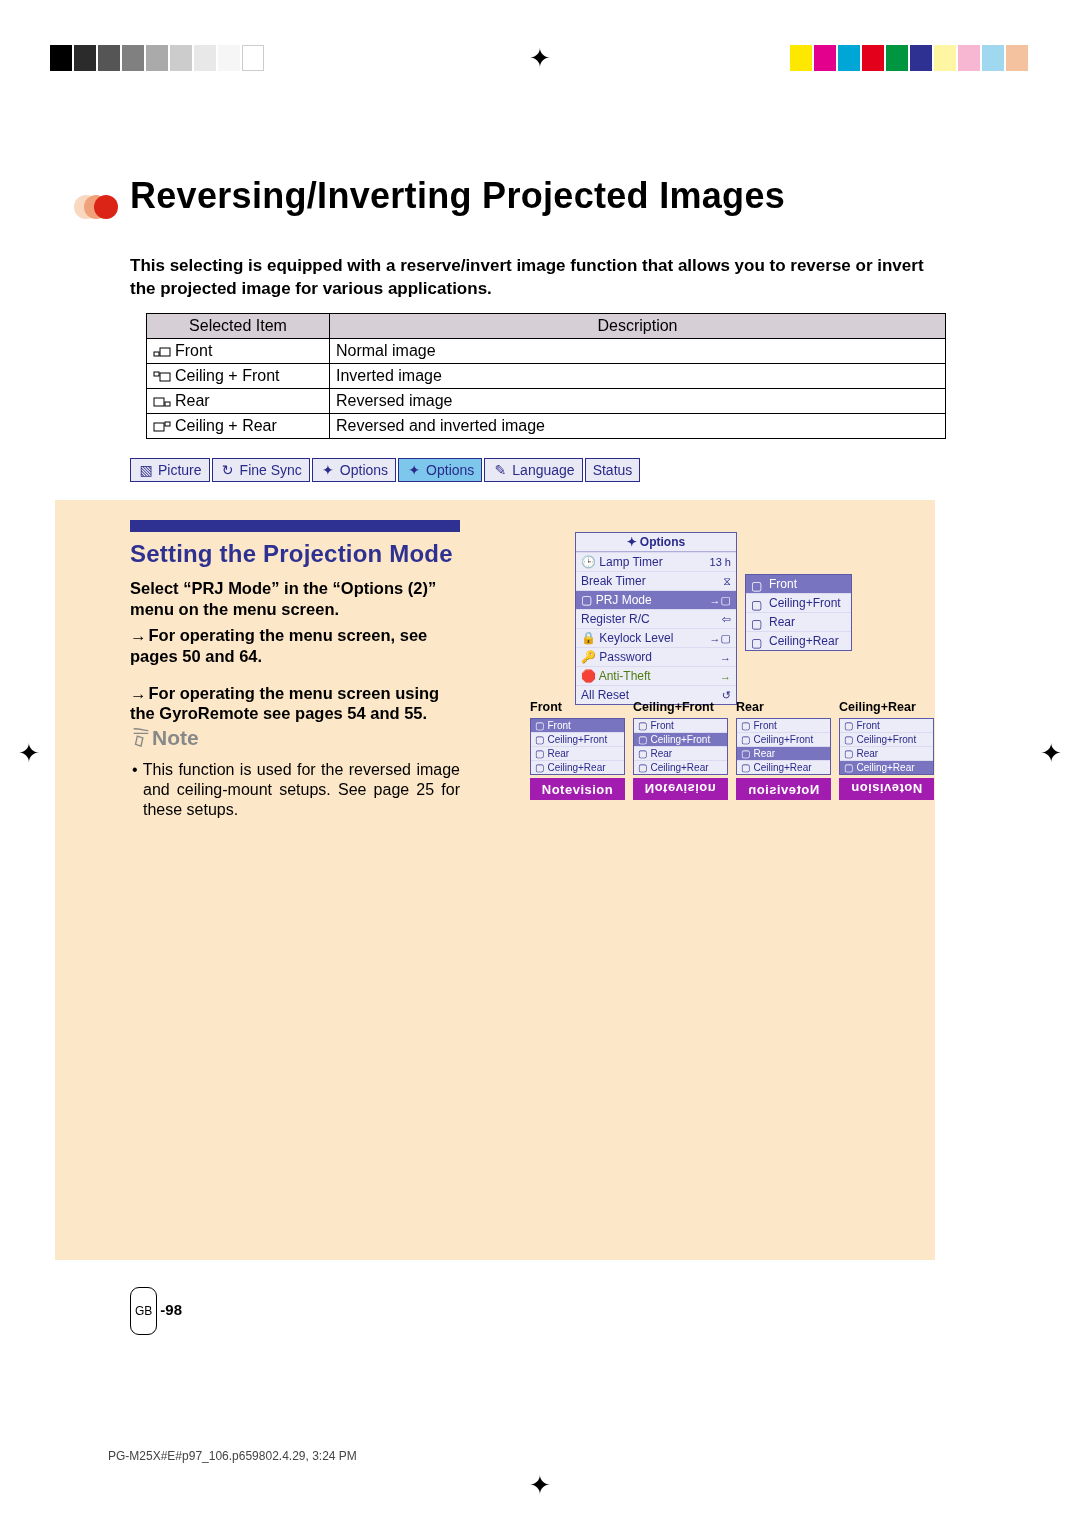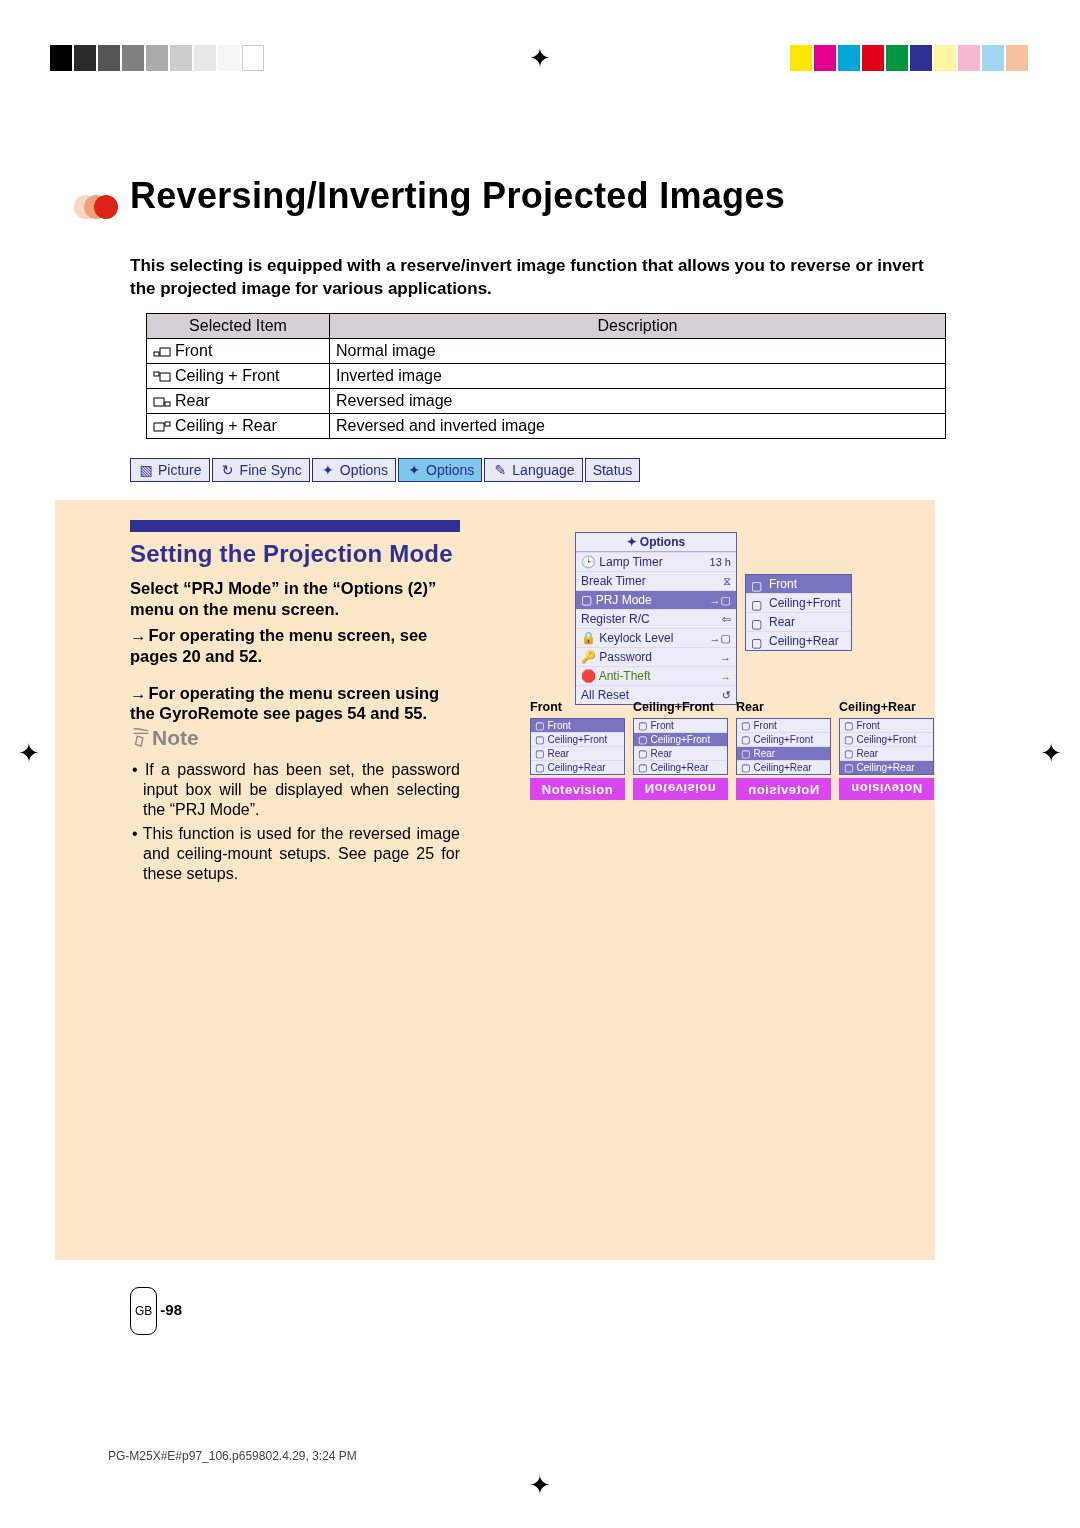--- a/index.html
+++ b/index.html
@@ -54,21 +54,21 @@
 .osd-sub .row.sel{background:#7874c0;color:#fff}
 .mini-ico{width:14px;height:11px;display:inline-flex}
 
 .thumbs{position:absolute;left:530px;top:700px;display:flex;gap:8px}
 .thumb{width:95px}
 .thumb .lbl{font-size:12.5px;font-weight:bold;margin-bottom:4px;white-space:nowrap}
 .thumb .box{border:1.5px solid #5a5aa8;background:#ecebf8;font-size:10px;color:#2a2a8a}
 .thumb .box .r{display:flex;align-items:center;gap:3px;padding:1px 4px;border-top:1px solid #dcdaf1}
 .thumb .box .r:first-child{border-top:none}
 .thumb .box .r.sel{background:#7874c0;color:#fff}
-.brand{height:22px;background:#d946ef;color:#fff;font-size:13px;font-weight:bold;display:flex;align-items:center;justify-content:center;margin-top:3px;letter-spacing:.5px}
+.brand{height:22px;background:#a21caf;color:#fff;font-size:13px;font-weight:bold;display:flex;align-items:center;justify-content:center;margin-top:3px;letter-spacing:.5px}
 .brand.mH{transform:scaleX(-1)} .brand.mV{transform:scaleY(-1)} .brand.mHV{transform:scale(-1,-1)}
 
 .pg{position:absolute;left:130px;bottom:210px;font-size:15px}
 .pg .gb{border:1px solid #000;border-radius:9px;padding:16px 4px;font-size:12px;margin-right:3px}
 .ftr{position:absolute;left:108px;bottom:65px;right:108px;display:flex;font-size:12px;color:#444}
 </style>
 </head>
 <body>
 
 <div class="page">
@@ -177,32 +177,31 @@
         <span>Status</span>
       </span>
   </div>
 
   <div class="band"></div>
   <div class="strip"></div>
   <div class="section-h">Setting the Projection Mode</div>
 
   <div class="steps">
     <div>Select “PRJ Mode” in the “Options (2)” menu on the menu screen.</div>
-    <div style="margin-top:6px"><span class="arw">→</span><span>For operating the menu screen, see pages 20 and 52.</span></div>
+    <div style="margin-top:6px"><span class="arw">→</span><span>For operating the menu screen, see pages 50 and 64.</span></div>
     <div style="margin-top:16px"><span class="arw">→</span><span>For operating the menu screen using the GyroRemote see pages 54 and 55.</span></div>
   </div>
 
   <div class="note-h">
     <svg viewBox="0 0 24 24">
         <path fill="none" stroke="#888" stroke-width="1.5" d="M4 3c10 0 10 2 16 2M4 8h16M6 20l2-9 6 2-2 9z"></path>
       </svg>
     <span>Note</span>
   </div>
   <div class="notes">
-    <p>• <span>If a password has been set, the password input box will be displayed when selecting the “PRJ Mode”.</span></p>
     <p>• <span>This function is used for the reversed image and ceiling-mount setups. See page 25 for these setups.</span></p>
   </div>
 
   <div class="osd-options">
     <div class="hdr">
         <span>✦</span>
         <span>Options</span>
       </div>
     <div class="row">
         <span>🕒 <span>Lamp Timer</span></span>

